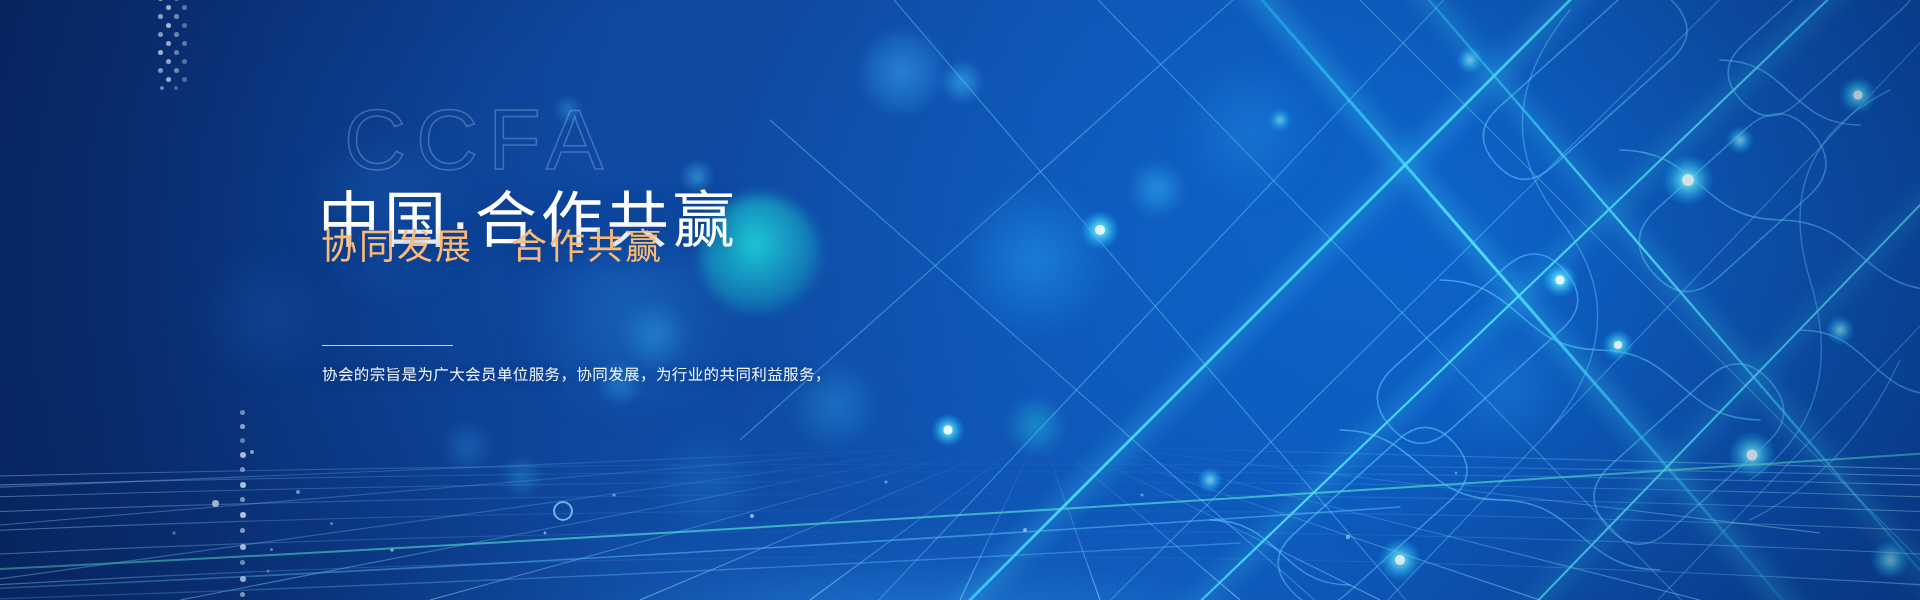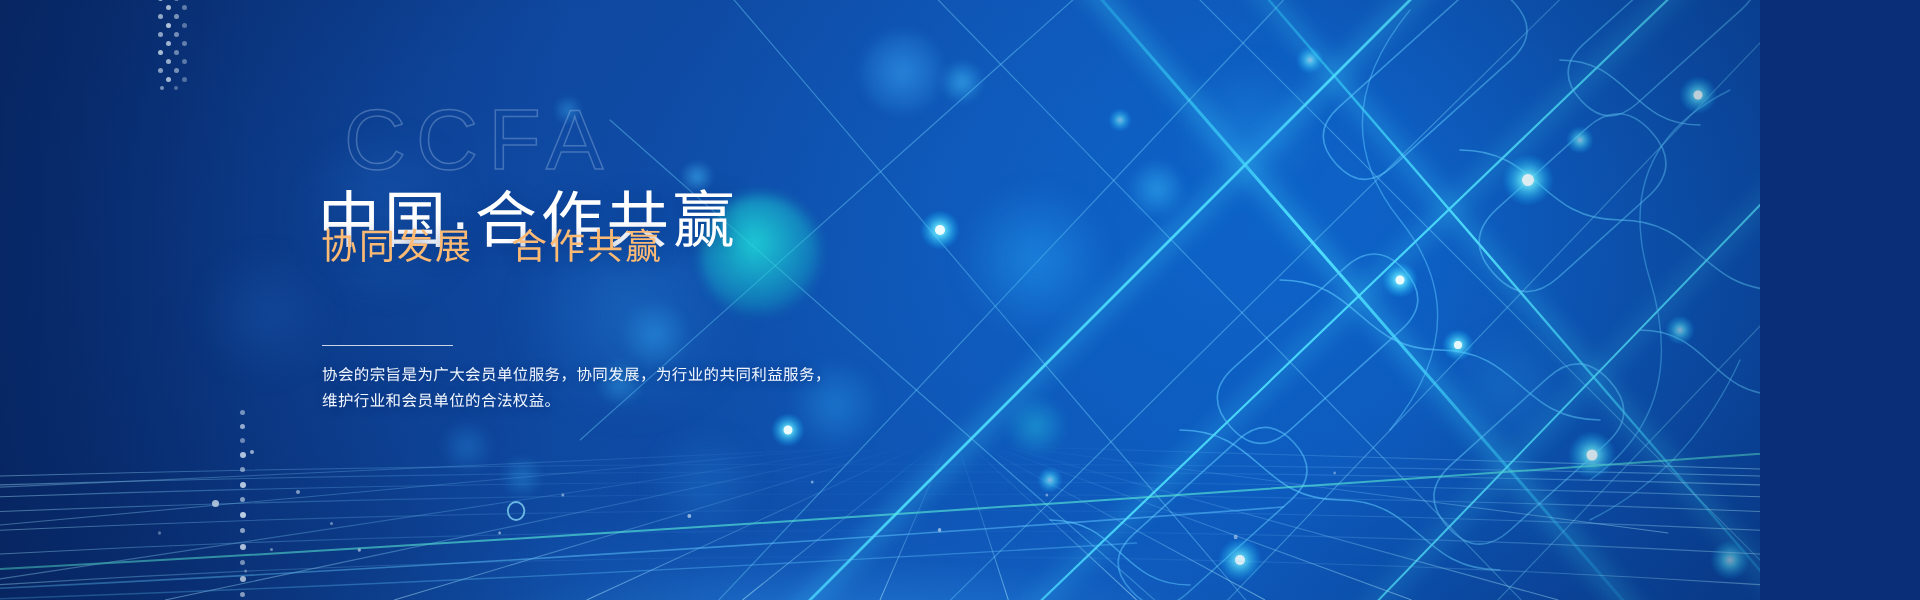--- a/index.html
+++ b/index.html
@@ -3,21 +3,21 @@
 <meta charset="utf-8">
 <title>CCFA Banner</title>
 <style>
   html, body {
     margin: 0;
     padding: 0;
     background: #0a2f78;
   }
   .banner {
     position: relative;
-    width: 1760px;
+    width: 1920px;
     height: 600px;
     overflow: hidden;
     font-family: "Liberation Sans", "DejaVu Sans", sans-serif;
     background: #0d3f92;
     user-select: none;
   }
 
   
   .bg-base {
     position: absolute;
@@ -401,17 +401,16 @@
 
   <div class="bg-vignette"></div>
 
   <div class="content">
     <div class="watermark">CCFA</div>
     <h1 class="title">中国·合作共赢</h1>
     <div class="subtitle">协同发展　合作共赢</div>
     <div class="divider"></div>
     <div class="desc">
       <div>协会的宗旨是为广大会员单位服务，协同发展，为行业的共同利益服务，</div>
-      <div>维护行业和会员单位的合法权益。</div>
     </div>
   </div>
 
 </div>
 
 </body></html>

